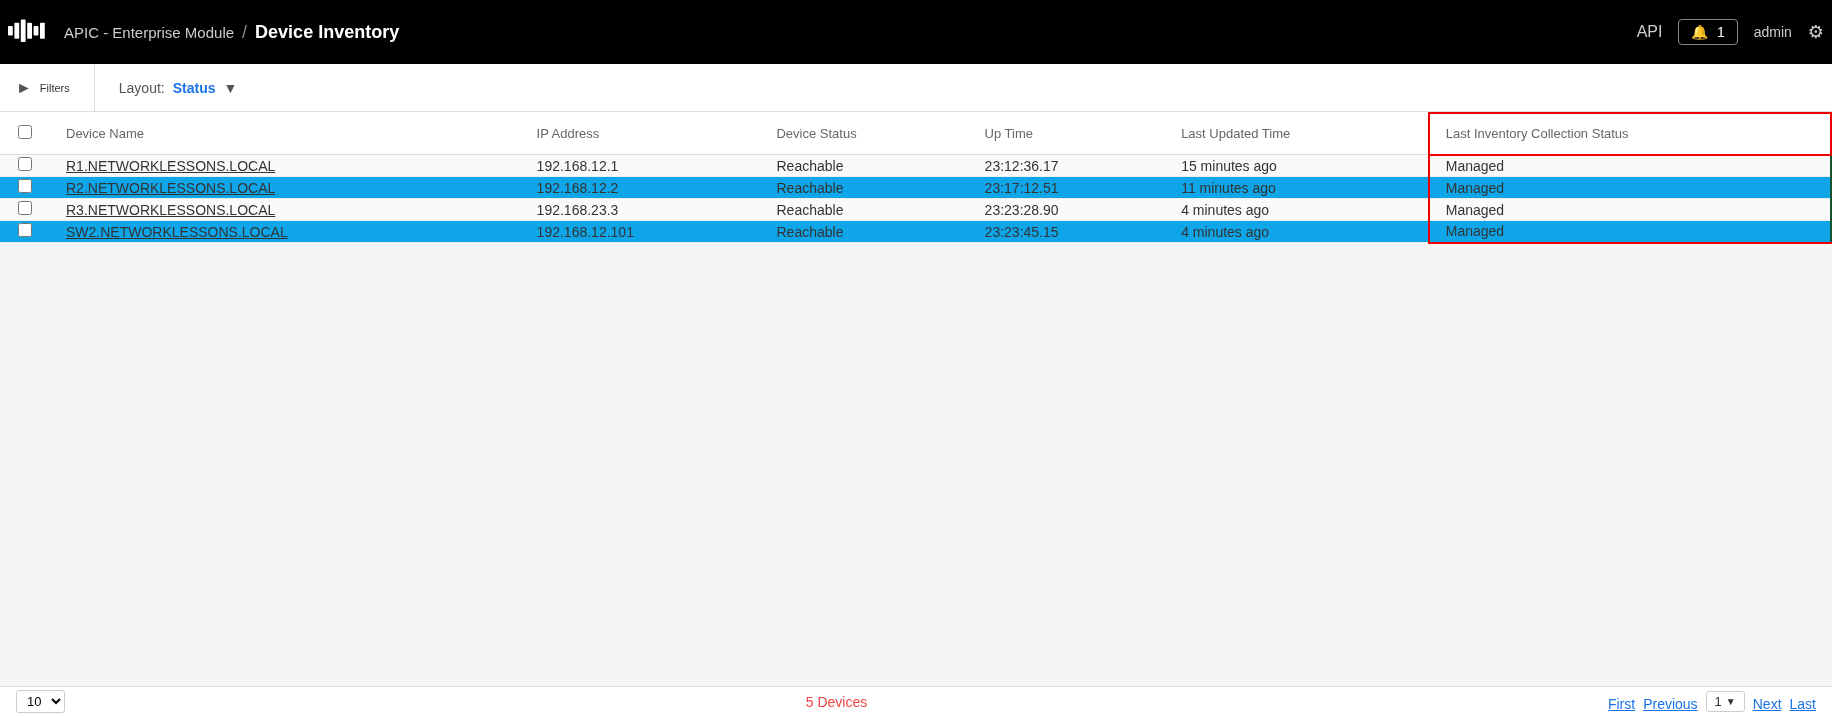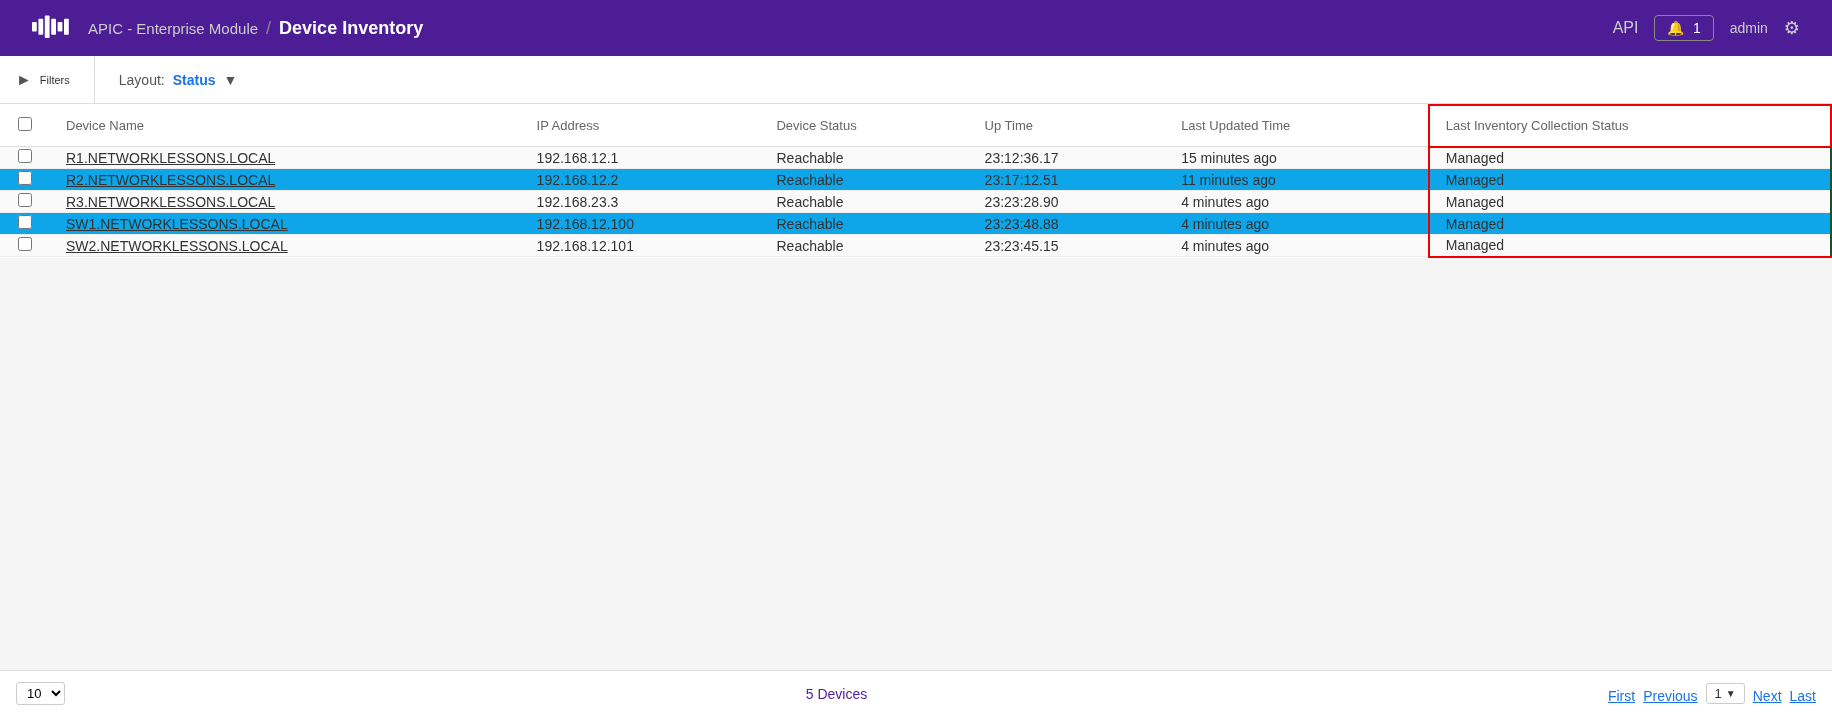--- a/index.html
+++ b/index.html
@@ -1,25 +1,25 @@
 <!DOCTYPE html>
 <html><head>
   <meta charset="utf-8">
   <style>
     * { box-sizing: border-box; margin: 0; padding: 0; }
     body { font-family: Arial, sans-serif; font-size: 14px; background: #f5f5f5; color: #333; }
 
     
     .header {
-      background: #4c1d95;
+      background: #000000;
       color: #fff;
       display: flex;
       align-items: center;
-      padding: 0 32px;
-      height: 56px;
+      padding: 0 8px;
+      height: 64px;
     }
     .header-logo {
       display: flex;
       align-items: center;
       margin-right: 16px;
     }
     .cisco-logo {
       width: 40px;
       height: 28px;
     }
@@ -195,39 +195,39 @@
     .footer {
       background: #fff;
       border-top: 1px solid #ddd;
       display: flex;
       align-items: center;
       padding: 10px 16px;
       position: fixed;
       bottom: 0;
       left: 0;
       right: 0;
-      height: 46px;
+      height: 30px;
     }
     .footer-per-page {
       display: flex;
       align-items: center;
       gap: 4px;
     }
     .per-page-select {
       border: 1px solid #ccc;
       border-radius: 3px;
       padding: 2px 6px;
       font-size: 13px;
       cursor: pointer;
       background: #fff;
     }
     .footer-devices {
       flex: 1;
       text-align: center;
-      color: #4c1d95;
+      color: #ef4444;
       font-size: 14px;
     }
     .footer-pagination {
       display: flex;
       align-items: flex-end;
       gap: 8px;
     }
     .pagination-link {
       color: #1a73e8;
       text-decoration: underline;
@@ -325,29 +325,20 @@
           <td><input type="checkbox" style=""></td>
           <td><span class="device-name-link">R3.NETWORKLESSONS.LOCAL</span></td>
           <td>192.168.23.3</td>
           <td>Reachable</td>
           <td>23:23:28.90</td>
           <td>4 minutes ago</td>
           <td class="status-cell-highlighted">Managed</td>
         </tr>
         <tr>
           <td><input type="checkbox" style=""></td>
-          <td><span class="device-name-link">SW1.NETWORKLESSONS.LOCAL</span></td>
-          <td>192.168.12.100</td>
-          <td>Reachable</td>
-          <td>23:23:48.88</td>
-          <td>4 minutes ago</td>
-          <td class="status-cell-highlighted">Managed</td>
-        </tr>
-        <tr>
-          <td><input type="checkbox" style=""></td>
           <td><span class="device-name-link">SW2.NETWORKLESSONS.LOCAL</span></td>
           <td>192.168.12.101</td>
           <td>Reachable</td>
           <td>23:23:45.15</td>
           <td>4 minutes ago</td>
           <td class="status-cell-highlighted status-cell-last">Managed</td>
         </tr>
       </tbody>
   </table>
 </div>

